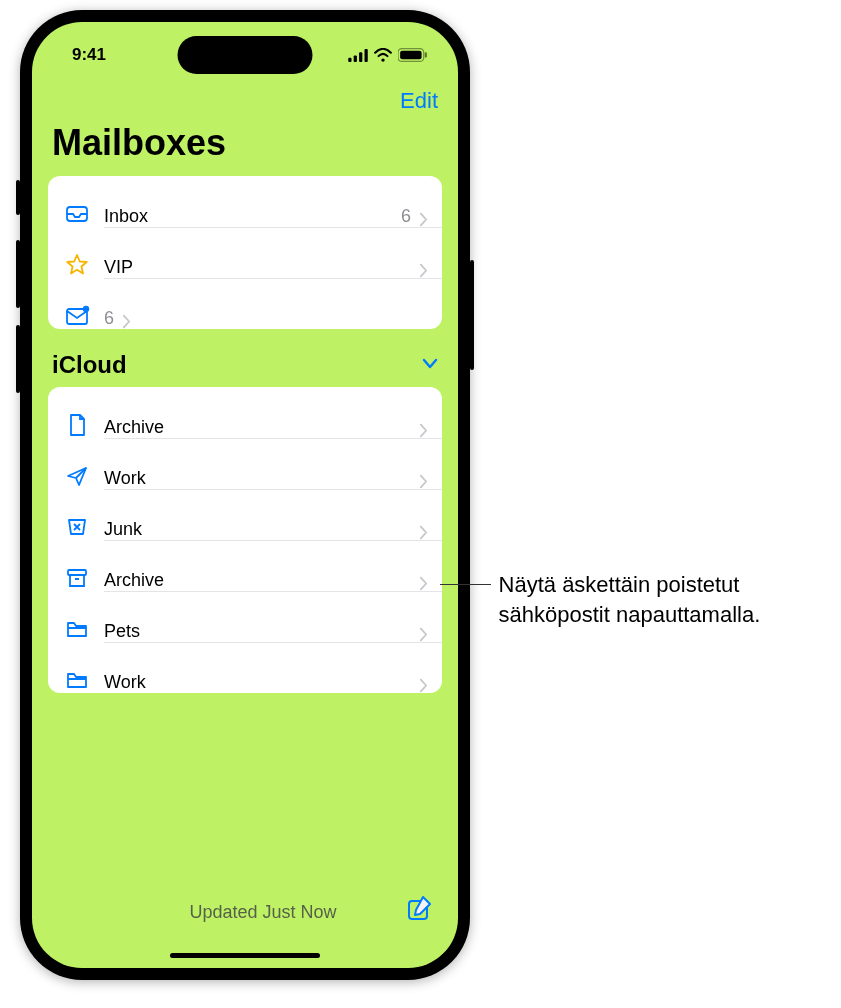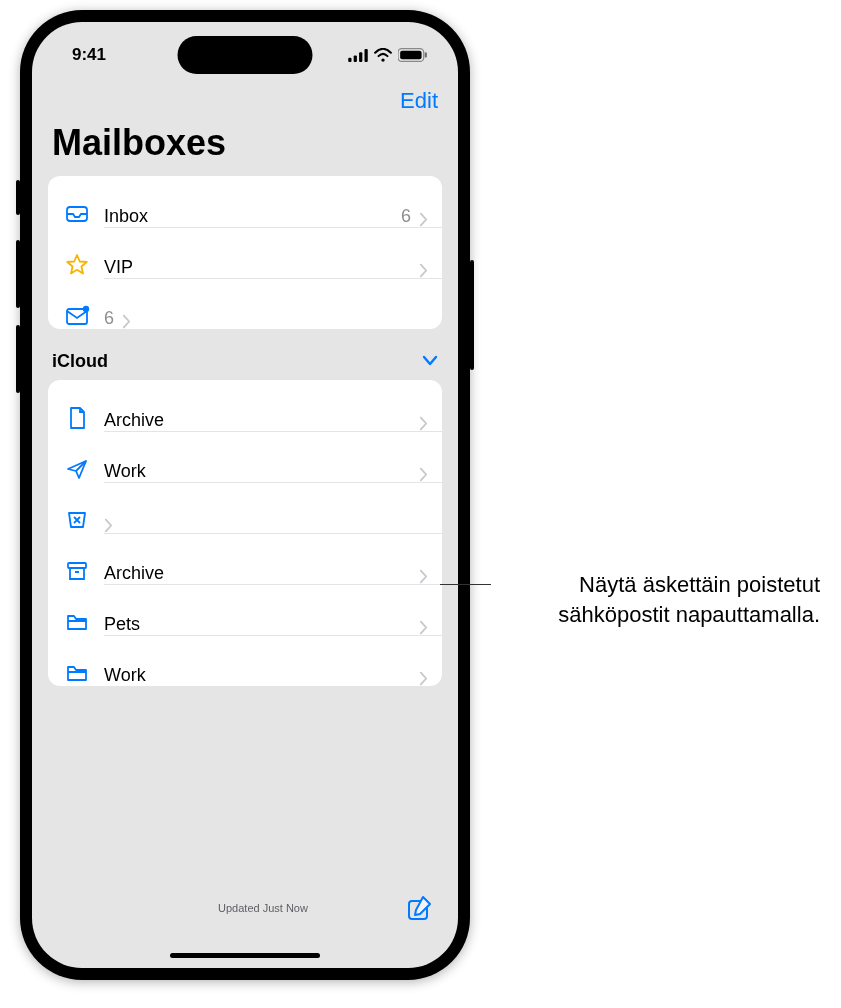--- a/index.html
+++ b/index.html
@@ -18,21 +18,21 @@
   }
   .side-btn { position:absolute; background:#000; border-radius:3px; }
   .side-btn.l1 { left:-4px; top:170px; width:4px; height:35px; }
   .side-btn.l2 { left:-4px; top:230px; width:4px; height:68px; }
   .side-btn.l3 { left:-4px; top:315px; width:4px; height:68px; }
   .side-btn.r1 { right:-4px; top:250px; width:4px; height:110px; }
   
   .screen {
     width: 100%;
     height: 100%;
-    background: #e5e5e5;
+    background: #bef264;
     border-radius: 50px;
     overflow: hidden;
     position: relative;
     display: flex;
     flex-direction: column;
   }
   .notch {
     position: absolute;
     left: 50%; top: 14px;
     transform: translateX(-50%);
@@ -79,53 +79,52 @@
   .row .label { flex:1; font-size:18px; color:#000; }
   .row .count { font-size:18px; color:#8e8e93; margin-right:8px; }
   .chevron { color:#c7c7cc; }
   .chevron svg { width:9px; height:15px; display:block; }
   
   .section-header {
     display:flex; align-items:center; justify-content:space-between;
     padding: 0 20px 8px 20px;
     cursor:pointer;
   }
-  .section-header .sh-label { font-size:18px; font-weight:600; }
+  .section-header .sh-label { font-size:24px; font-weight:600; }
   .section-header .sh-chevron { color:#007aff; }
   .section-header .sh-chevron svg { width:16px; height:12px; }
   
   .toolbar {
     margin-top:auto;
     height: 84px;
     display:flex;
     align-items:flex-start;
     justify-content:center;
     position:relative;
     padding-top: 18px;
   }
-  .toolbar .status-text { font-size:11px; color:#3c3c43; opacity:0.8; font-weight:500;margin-left:36px; }
+  .toolbar .status-text { font-size:18px; color:#3c3c43; opacity:0.8; font-weight:500;margin-left:36px; }
   .compose-btn {
     position:absolute; right:24px; top:10px;
     background:none; border:none; color:#007aff; cursor:pointer;
   }
   .compose-btn svg { width:28px; height:28px; }
   .home-indicator {
     position:absolute; bottom:10px; left:50%; transform:translateX(-50%);
     width:150px; height:5px; background:#000; border-radius:3px;
   }
   
   
   .callout {
     position:absolute;
     left: 440px;
     top: 570px;
     width: 380px;
     display:flex;
     align-items:flex-start;
-    text-align:right;
   }
   .callout .lead {
     width: 80px;
     height: 1px;
     background:#333;
     margin-top: 14px;
     position:relative;
   }
   .callout .text {
     font-size: 22px;
@@ -311,20 +310,21 @@
               <use href="#i-chevron"></use>
             </svg>
           </span>
       </div>
       <div class="row">
         <span class="icon-slot">
             <svg viewBox="0 0 26 26">
               <use href="#i-junk"></use>
             </svg>
           </span>
+        <span class="label">Junk</span>
         <span class="chevron">
             <svg viewBox="0 0 10 15">
               <use href="#i-chevron"></use>
             </svg>
           </span>
       </div>
       <div class="row">
         <span class="icon-slot">
             <svg viewBox="0 0 26 26">
               <use href="#i-archive"></use>

